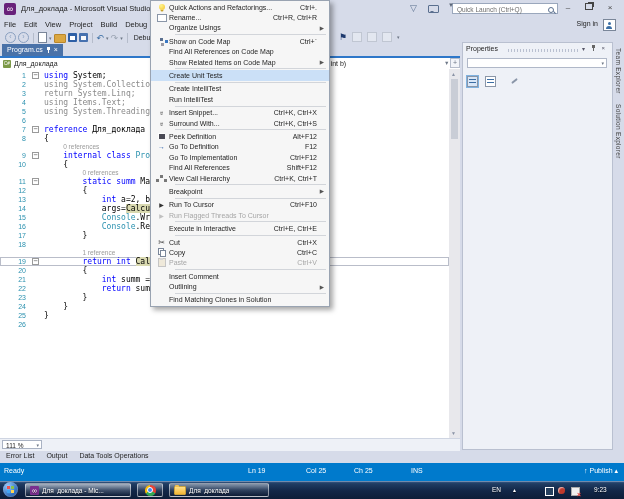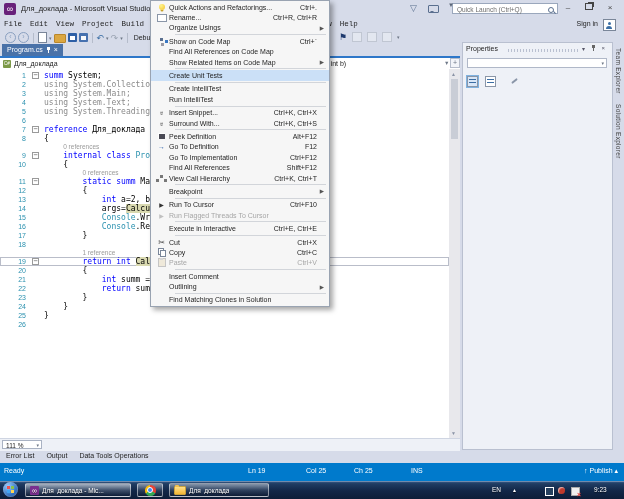--- a/index.html
+++ b/index.html
@@ -20,21 +20,21 @@
   .qmag:after{content:"";position:absolute;left:4px;top:4px;width:3px;height:1px;background:#5a6f8f;transform:rotate(45deg);}
   .winbtn{top:2px;width:16px;height:12px;text-align:center;font-size:8px;line-height:12px;color:#444;}
   .btn-min{right:48px;} .btn-restore{right:27px;} .btn-close{right:6px;}
   .restore-glyph{display:inline-block;width:6px;height:5px;border:1px solid #444;background:#d6dbe9;box-shadow:2px -2px 0 -1px #444;}
   .signin{top:20px;right:26px;font-size:7px;}
   .avatar{top:19px;right:8px;width:11px;height:10px;border:1px solid #7a8699;background:#fff;}
   .avatar:before{content:"";position:absolute;left:3.5px;top:1.5px;width:3px;height:3px;border-radius:50%;background:#3b6ea5;}
   .avatar:after{content:"";position:absolute;left:2px;top:5.5px;width:6px;height:3px;border-radius:3px 3px 0 0;background:#3b6ea5;}
   
   .menubar{top:18px;left:0;right:80px;height:13px;font-size:7.5px;white-space:nowrap;}
-  .mb-item{display:inline-block;padding:2px 4px;font-family:Liberation Mono, monospace;}
+  .mb-item{display:inline-block;padding:2px 4px;}
   
   .toolbar{top:31px;left:0;right:0;height:13px;font-size:8px;}
   .tb{display:inline-block;vertical-align:middle;margin:0 1px;}
   .tb-nav{width:9px;height:9px;border:1px solid #8aa0c0;border-radius:50%;color:#8aa0c0;font-size:7px;line-height:8px;text-align:center;}
   .tb-sep{width:1px;height:10px;background:#b5bccb;margin:0 3px;}
   .tb-doc{width:7px;height:9px;background:#fff;border:1px solid #7a8699;}
   .tb-folder{width:10px;height:7px;background:#dba741;border:1px solid #b9862a;border-radius:1px;margin-top:2px;}
   .tb-save{width:9px;height:9px;background:#2d5fa6;border-radius:1px;}
   .tb-save:after{content:"";position:absolute;margin:3px 0 0 2px;width:5px;height:4px;background:#fff;}
   .tb-undo{color:#3b6ea5;font-size:9px;} .tb-redo{color:#9aa3b2;font-size:9px;}
@@ -216,24 +216,24 @@
   <div class="abs tab-dd">▼</div>
 
   <div class="abs navbar">
     <span class="abs csproj">C#</span>
     <span class="abs nav-proj">Для_доклада</span>
     <span class="abs nav-member">Calculate(int a, int b)</span>
     <span class="abs nav-dd">▼</span>
   </div>
 
   <div class="abs code-area">
-      <div class="codeline"><span class="lnum">1</span><span class="foldcol"><span class="foldbox">−</span></span><span class="c-k">summ </span><span class="c-n">System;</span></div>
+      <div class="codeline"><span class="lnum">1</span><span class="foldcol"><span class="foldbox">−</span></span><span class="c-k">using </span><span class="c-n">System;</span></div>
       <div class="codeline"><span class="lnum">2</span><span class="foldcol"></span><span class="c-g">using System.Collections.Generic;</span></div>
-      <div class="codeline"><span class="lnum">3</span><span class="foldcol"></span><span class="c-g">using System.Main;</span></div>
-      <div class="codeline"><span class="lnum">4</span><span class="foldcol"></span><span class="c-g">using System.Text;</span></div>
+      <div class="codeline"><span class="lnum">3</span><span class="foldcol"></span><span class="c-g">return System.Linq;</span></div>
+      <div class="codeline"><span class="lnum">4</span><span class="foldcol"></span><span class="c-g">using Items.Text;</span></div>
       <div class="codeline"><span class="lnum">5</span><span class="foldcol"></span><span class="c-g">using System.Threading.Tasks;</span></div>
       <div class="codeline"><span class="lnum">6</span><span class="foldcol"></span></div>
       <div class="codeline"><span class="lnum">7</span><span class="foldcol"><span class="foldbox">−</span></span><span class="c-k">reference </span><span class="c-n">Для_доклада</span></div>
       <div class="codeline"><span class="lnum">8</span><span class="foldcol"></span><span class="c-n">{</span></div>
       <div class="codelens" style="padding-left: 63.2px;">0 references</div>
       <div class="codeline"><span class="lnum">9</span><span class="foldcol"><span class="foldbox">−</span></span><span class="c-n">    </span><span class="c-k">internal class </span><span class="c-t">Program</span></div>
       <div class="codeline"><span class="lnum">10</span><span class="foldcol"></span><span class="c-n">    {</span></div>
       <div class="codelens" style="padding-left: 82.4px;">0 references</div>
       <div class="codeline"><span class="lnum">11</span><span class="foldcol"><span class="foldbox">−</span></span><span class="c-n">        </span><span class="c-k">static summ </span><span class="c-n">Main(</span><span class="c-k">string</span><span class="c-n">[] args)</span></div>
       <div class="codeline"><span class="lnum">12</span><span class="foldcol"></span><span class="c-n">        {</span></div>

